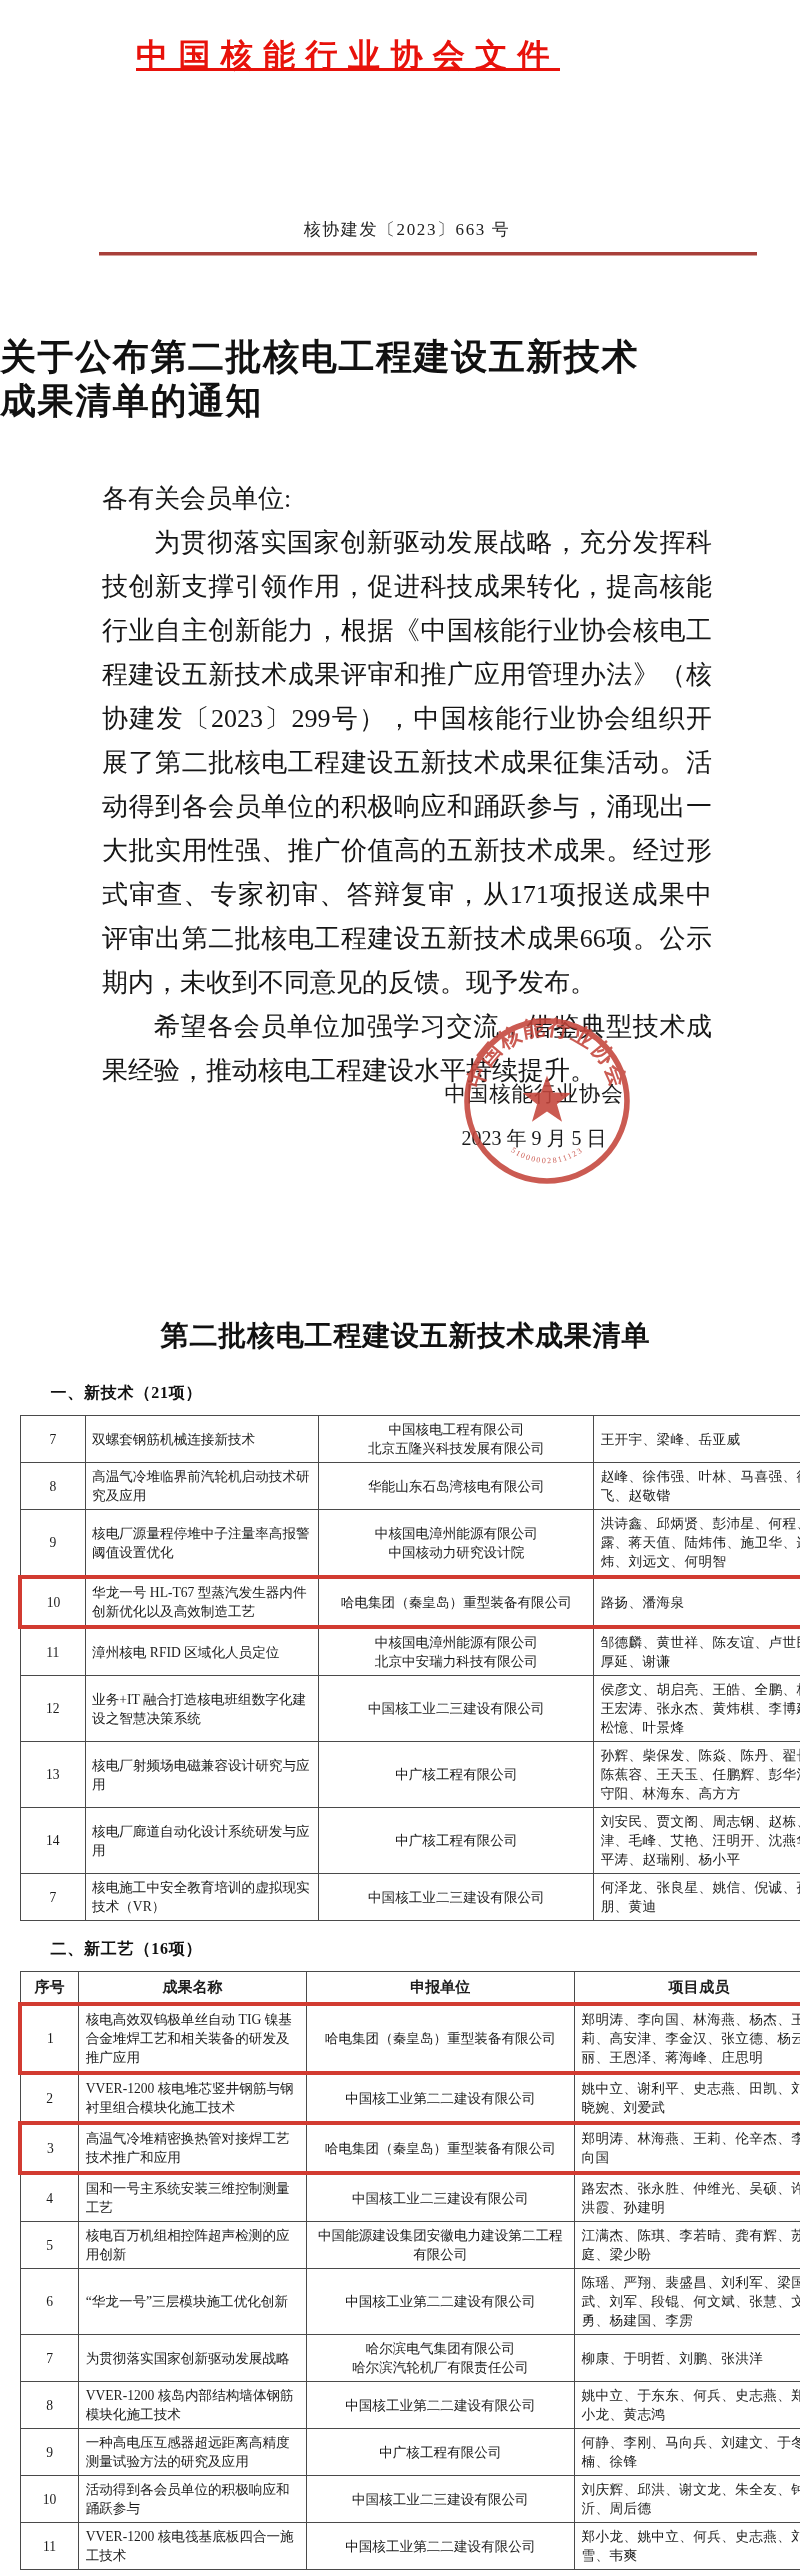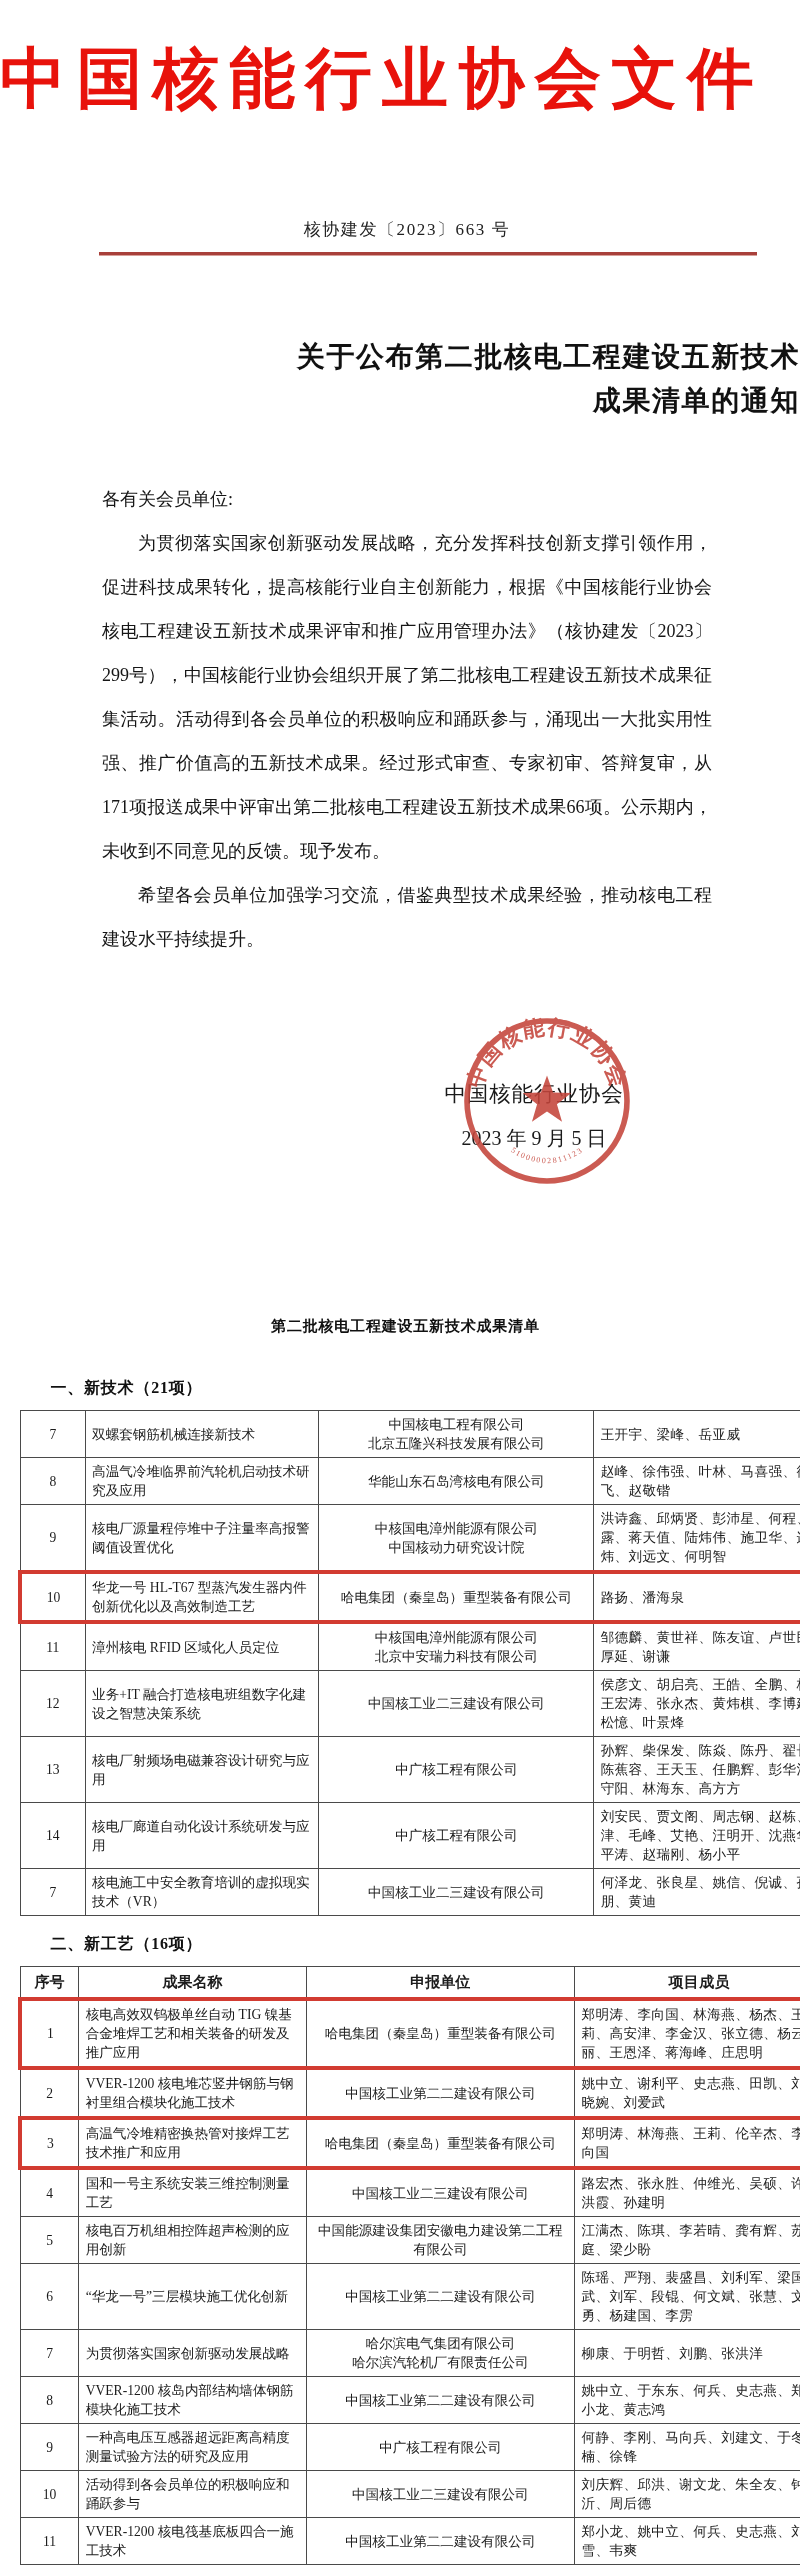--- a/index.html
+++ b/index.html
@@ -3,51 +3,52 @@
 <meta charset="utf-8">
 <style>
   html,body{margin:0;padding:0;}
   body{
     width:800px;height:2576px;position:relative;background:#ffffff;
     font-family:"Liberation Serif","DejaVu Serif",serif;color:var(--ink,#1c1c1c);
     overflow:hidden;
   }
   .masthead{
     position:absolute;top:34px;left:0;width:696px;text-align:center;
-    font-size:66px;font-weight:900;letter-spacing:10.4px;color:var(--accent_red,#e8120b);
+    font-size:32px;font-weight:900;letter-spacing:10.4px;color:var(--accent_red,#e8120b);
     white-space:nowrap;
+    text-decoration:underline;
   }
   .docnum{
     position:absolute;top:218px;left:0;width:800px;text-align:center;
     font-size:17px;letter-spacing:1.6px;color:#222;padding-left:7px;
   }
   .redrule{
     position:absolute;top:252px;left:99px;width:658px;height:3.2px;
     background:var(--rule_red,#a8403a);border-bottom:0.8px solid #d8a09a;
   }
   .doctitle{
-    position:absolute;top:335px;left:0;width:800px;text-align:right;
-    font-size:28px;font-weight:bold;line-height:44px;letter-spacing:1.6px;color:#111;
+    position:absolute;top:335px;left:0;width:800px;text-align:left;
+    font-size:36px;font-weight:bold;line-height:44px;letter-spacing:1.6px;color:#111;
   }
   .bodytext{
     position:absolute;top:477px;left:102px;width:610px;
-    font-size:18px;line-height:44px;text-align:justify;color:#161616;
+    font-size:26px;line-height:44px;text-align:justify;color:#161616;
   }
   .bodytext p{margin:0;}
   .bodytext p.para{text-indent:2em;}
   .sigblock{position:absolute;left:414px;width:240px;text-align:center;color:#1a1a1a;}
   .sig-org{top:1079px;font-size:21.6px;letter-spacing:0.8px;}
   .sig-date{top:1125px;font-size:20px;}
   .seal{position:absolute;left:455px;top:1009px;width:184px;height:184px;opacity:.88;}
   .sealtext{font-size:27px;font-weight:bold;fill:var(--seal_red,#c4453b);letter-spacing:2px;}
   .sealserial{font-size:10px;fill:var(--seal_red,#c4453b);letter-spacing:2px;}
   .annex{position:absolute;top:1317px;left:18.4px;width:774px;}
   .annex-title{
-    width:100%;text-align:center;font-size:15px;font-weight:bold;letter-spacing:0.8px;
-    color:#111;margin-bottom:42px;
+    width:100%;text-align:center;font-size:28px;font-weight:bold;letter-spacing:0.8px;
+    color:#111;margin-bottom:28px;
   }
   .sec-head{
     margin:17.6px 0 11.2px 32px;font-size:16px;font-weight:bold;color:#111;letter-spacing:0.8px;
   }
   .sec-head.first{margin-top:0;}
   table.grid{border-collapse:collapse;table-layout:fixed;width:774px;background:#fff;}
   .grid td,.grid th{border:0.8px solid var(--border_gray,#4a4a4a);vertical-align:middle;}
   .grid th{font-size:15px;font-weight:bold;text-align:center;padding:5.6px 3.2px;line-height:19px;}
   .grid td{font-size:13.6px;line-height:19px;padding:4px 6.4px;color:#1b1b1b;}
   .c-no{width:51px;text-align:center;}

